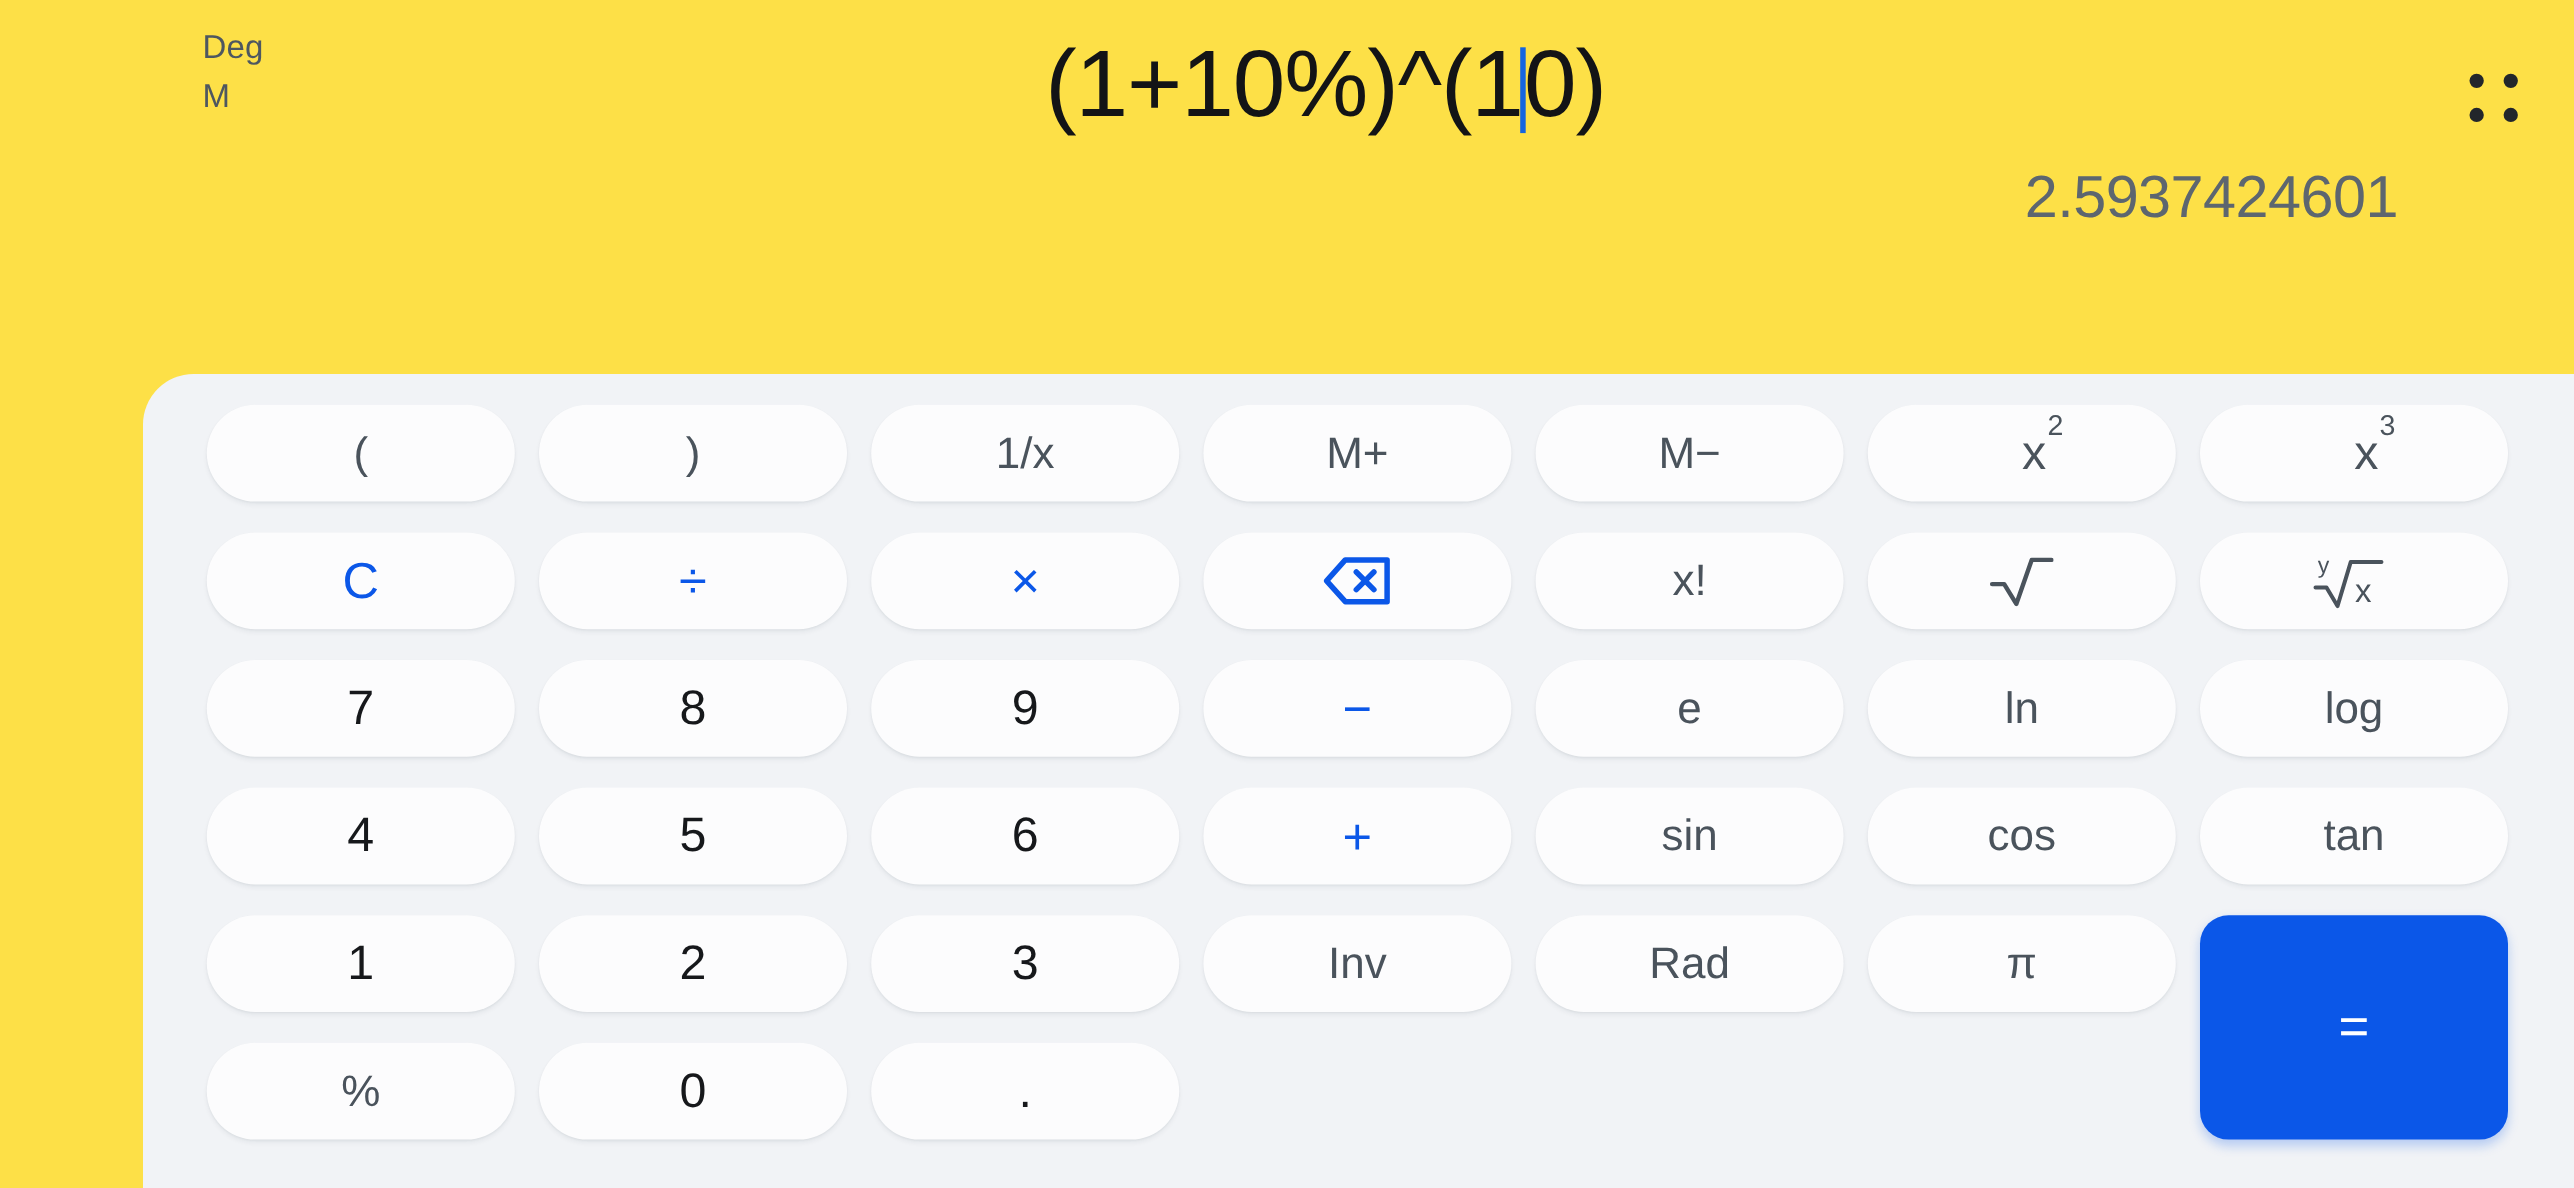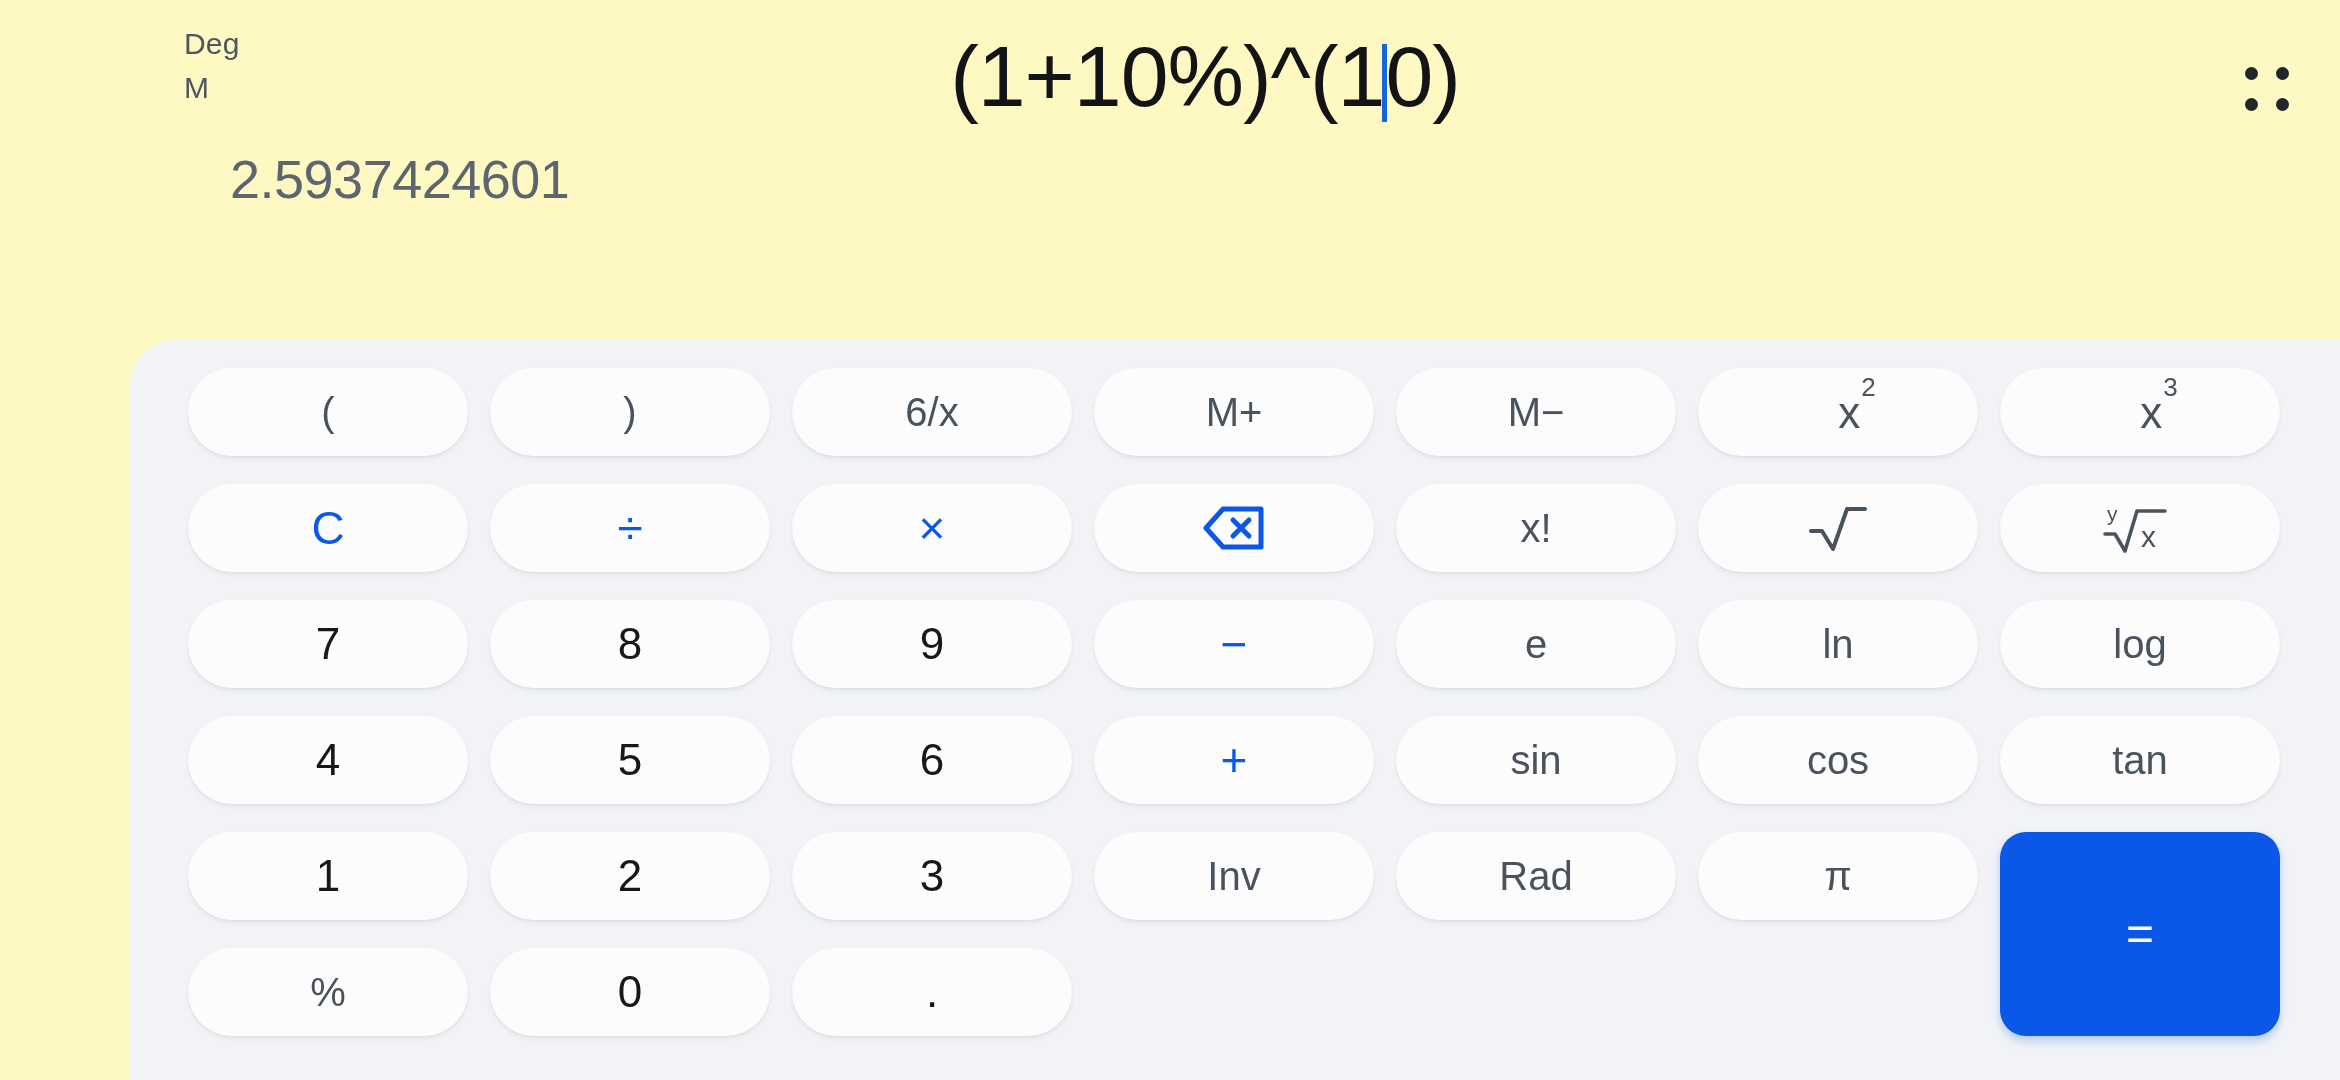--- a/index.html
+++ b/index.html
@@ -12,21 +12,21 @@
   body {
     background: #e7eaef;
     font-family: "Liberation Sans", sans-serif;
     -webkit-font-smoothing: antialiased;
   }
 
   #app {
     position: relative;
     width: 2340px;
     height: 1080px;
-    background: #fef9c3;
+    background: #fde047;
   }
 
   
   .display {
     position: absolute;
     left: 0;
     top: 0;
     width: 2340px;
     height: 340px;
   }
@@ -88,21 +88,21 @@
     height: 78px;
     background: #1565e0;
     vertical-align: -16px;
     margin: 0 -2px;
   }
   .result {
     position: absolute;
     right: 160px;
     top: 148px;
     width: 1950px;
-    text-align: left;
+    text-align: right;
     font-size: 54px;
     line-height: 62px;
     color: #5d666f;
     letter-spacing: -0.5px;
     white-space: nowrap;
   }
 
   
   .keypad-panel {
     position: absolute;
@@ -210,21 +210,21 @@
     </div>
 
     <div class="result">2.5937424601</div>
   </div>
 
   <div class="keypad-panel">
     <div class="grid">
 
       <button class="key">(</button>
       <button class="key">)</button>
-      <button class="key">6/x</button>
+      <button class="key">1/x</button>
       <button class="key">M+</button>
       <button class="key">M−</button>
 
       <button class="key">
         <span class="sup"><span>x</span><sup>2</sup></span>
       </button>
       <button class="key">
         <span class="sup"><span>x</span><sup>3</sup></span>
       </button>
       <button class="key accent">C</button>

